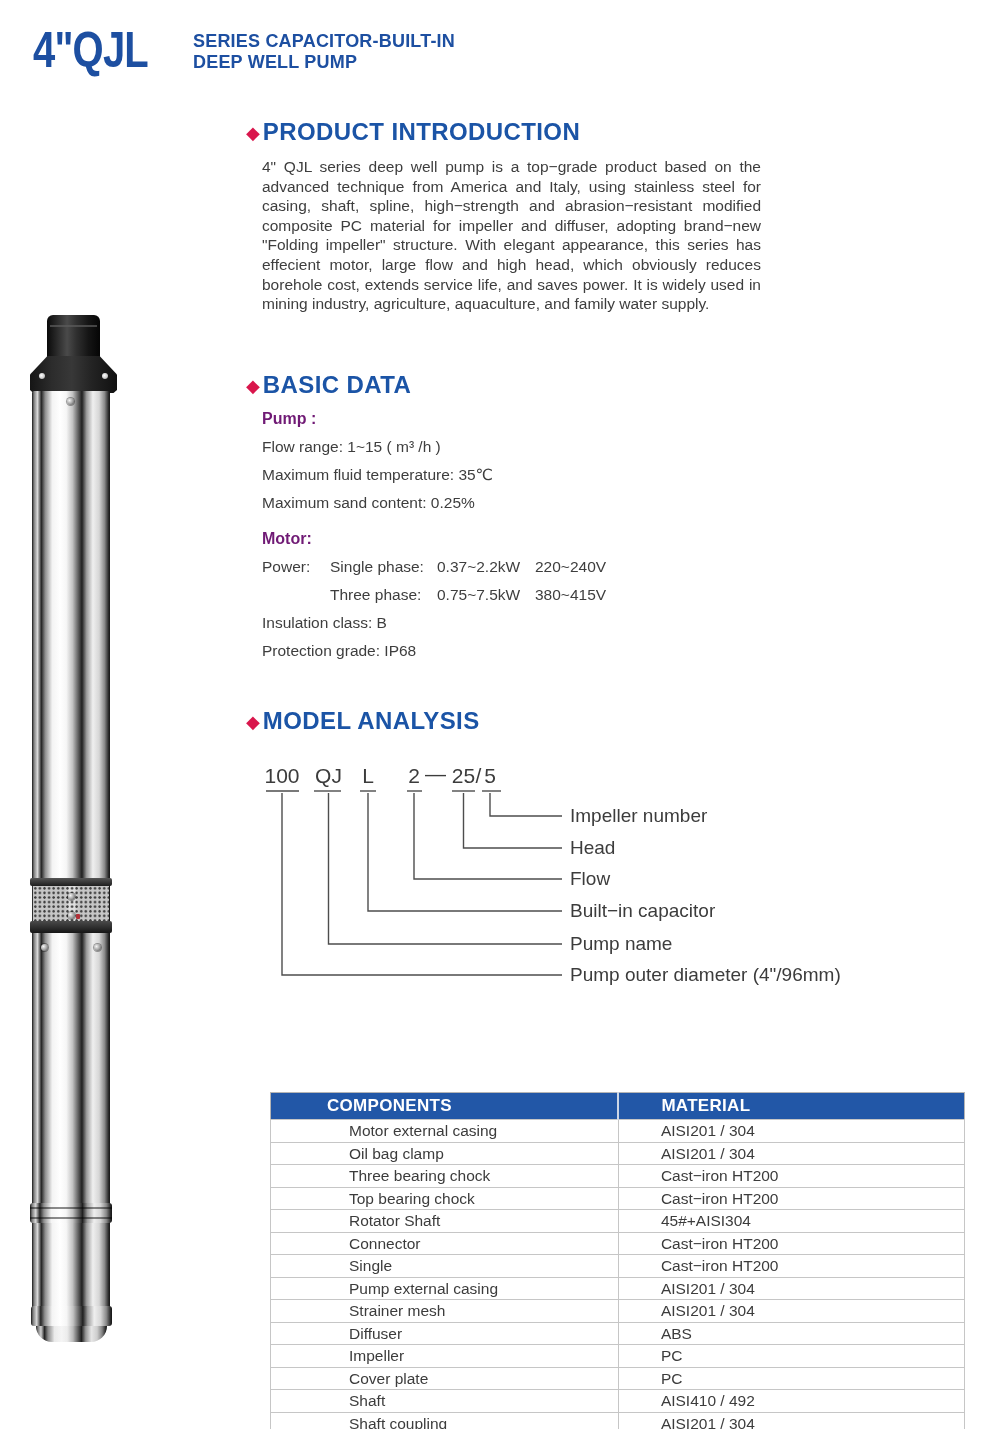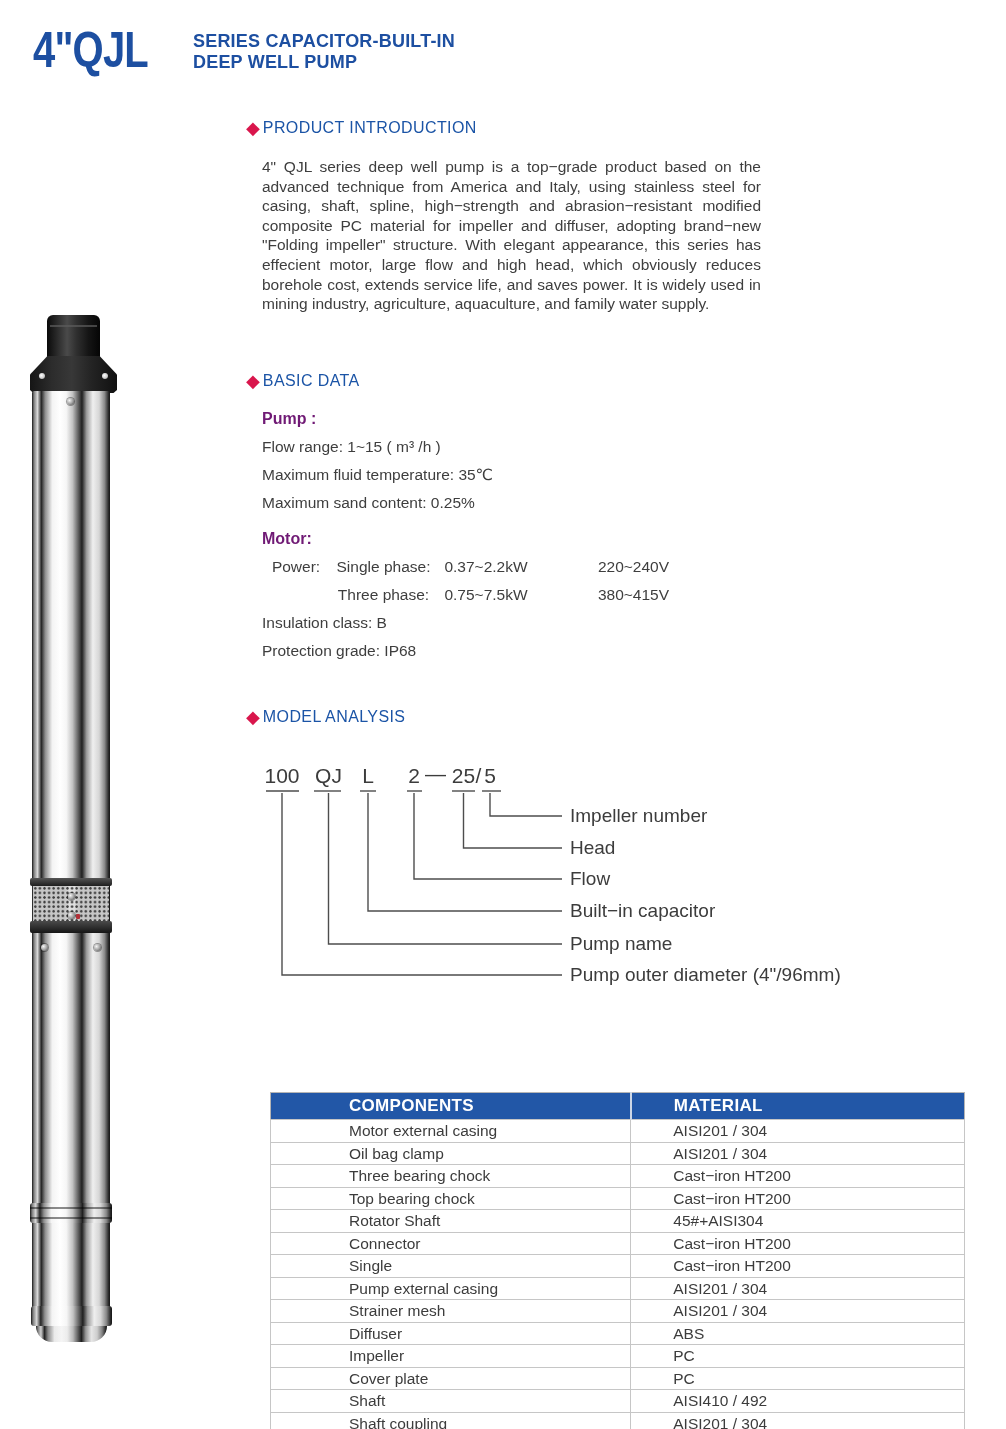--- a/index.html
+++ b/index.html
@@ -20,53 +20,53 @@
     font-size:50px;font-weight:bold;color:var(--title-blue);line-height:1;
     transform:scaleX(.8);transform-origin:left top;letter-spacing:-1px;white-space:nowrap;
   }
   .brand-sub{
     position:absolute;left:165px;top:31px;
     font-size:18px;font-weight:bold;color:var(--title-blue);line-height:20.5px;letter-spacing:.2px;margin-left:28px;
   }
   
   .section-heading{position:absolute;display:flex;align-items:center;gap:3px;}
   .section-heading .diamond{color:var(--accent-red);font-size:18px;line-height:1;margin-top:1px;}
-  .section-heading .h-text{font-size:16px;font-weight:normal;color:var(--heading-blue);letter-spacing:.4px;white-space:nowrap;}
+  .section-heading .h-text{font-size:24px;font-weight:bold;color:var(--heading-blue);letter-spacing:.4px;white-space:nowrap;}
   .hd-intro{left:246px;top:118px;}
   .hd-basic{left:246px;top:371px;}
   .hd-model{left:246px;top:707px;}
   
   .intro-body{
     position:absolute;left:262px;top:157px;width:499px;
     font-size:15.5px;line-height:19.6px;text-align:justify;color:var(--body-text);margin:0;
   }
   
   .basic-block{position:absolute;left:262px;top:404px;width:470px;font-size:15.5px;}
   .basic-block p{margin:0;line-height:19px;padding:4.5px 0;}
   .b-sub{font-weight:bold;color:#701a75;font-size:16px;}
   .b-motor{margin-top:8px !important;}
   .power-grid{display:grid;grid-template-columns:68px 107px 98px auto;align-items:center;}
-  .power-grid span{line-height:19px;padding:4.5px 0;text-align:center;}
+  .power-grid span{line-height:19px;padding:4.5px 0;}
   
   .model-svg{position:absolute;left:252px;top:750px;}
   .model-svg text{fill:#3c3c3c;font-family:"Liberation Sans","DejaVu Sans",sans-serif;}
   .model-svg .code{font-size:21px;}
   .model-svg .lbl{font-size:19px;}
   .model-svg line,.model-svg path{stroke:#4d4d4d;stroke-width:1.4;fill:none;}
   
   .components-table{
     position:absolute;left:270px;top:1092px;width:695px;
     border-collapse:collapse;font-size:15.5px;color:#3c3c3c;
     border:1px solid #b5b5b5;
   }
   .components-table th{
     background:var(--table-header-bg);color:#fff;font-weight:bold;font-size:17px;
     height:26px;text-align:left;letter-spacing:.3px;padding:0;
   }
-  .components-table th.col-comp{width:335px;padding-left:78px;border-right:2px solid #ccd6e6;}
+  .components-table th.col-comp{width:335px;padding-left:56px;border-right:2px solid #ccd6e6;}
   .components-table th.col-mat{width:360px;padding-left:42px;}
   .components-table td{height:21.5px;padding:0;border:1px solid #c6c6c6;line-height:1;}
   .components-table td.col-comp{padding-left:78px;}
   .components-table td.col-mat{padding-left:42px;}
   
   .pump{position:absolute;left:30px;top:315px;width:90px;height:1032px;}
   .pump *{position:absolute;}
   .chrome{
     background:linear-gradient(90deg,
       #151515 0%,#7d7d7d 2.5%,#d9d9d9 7%,#262626 12%,#8f8f8f 17%,

